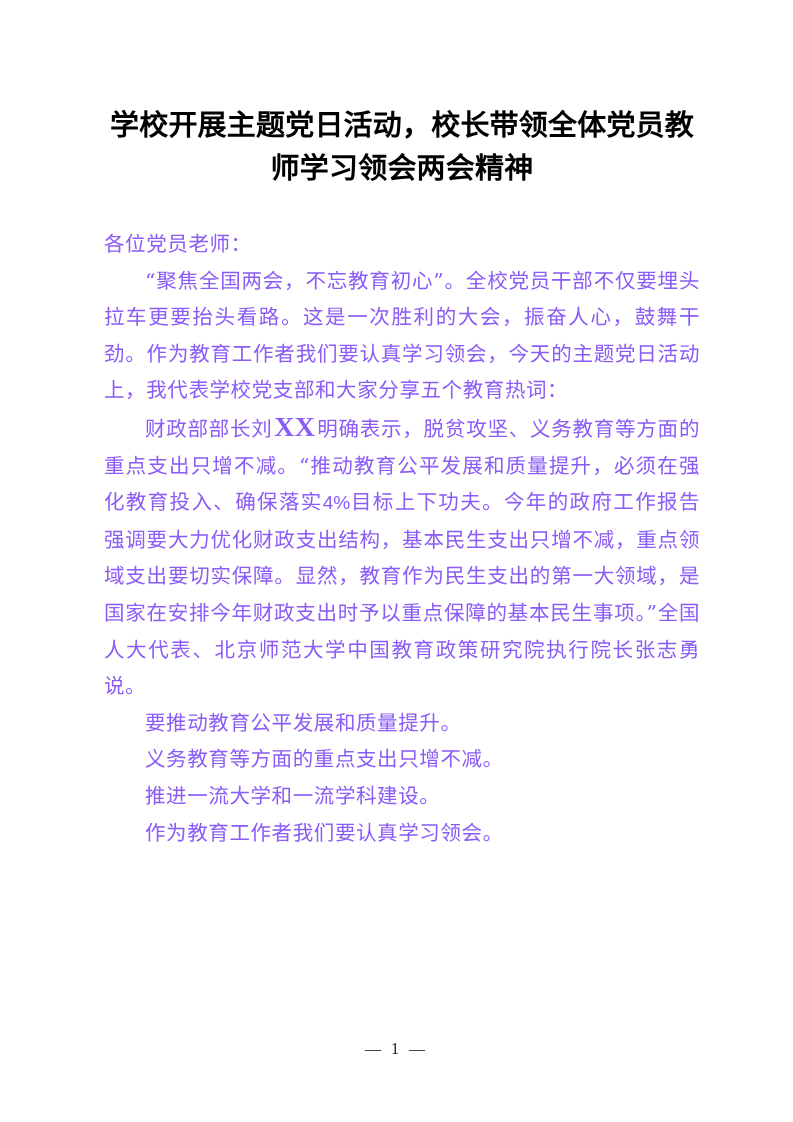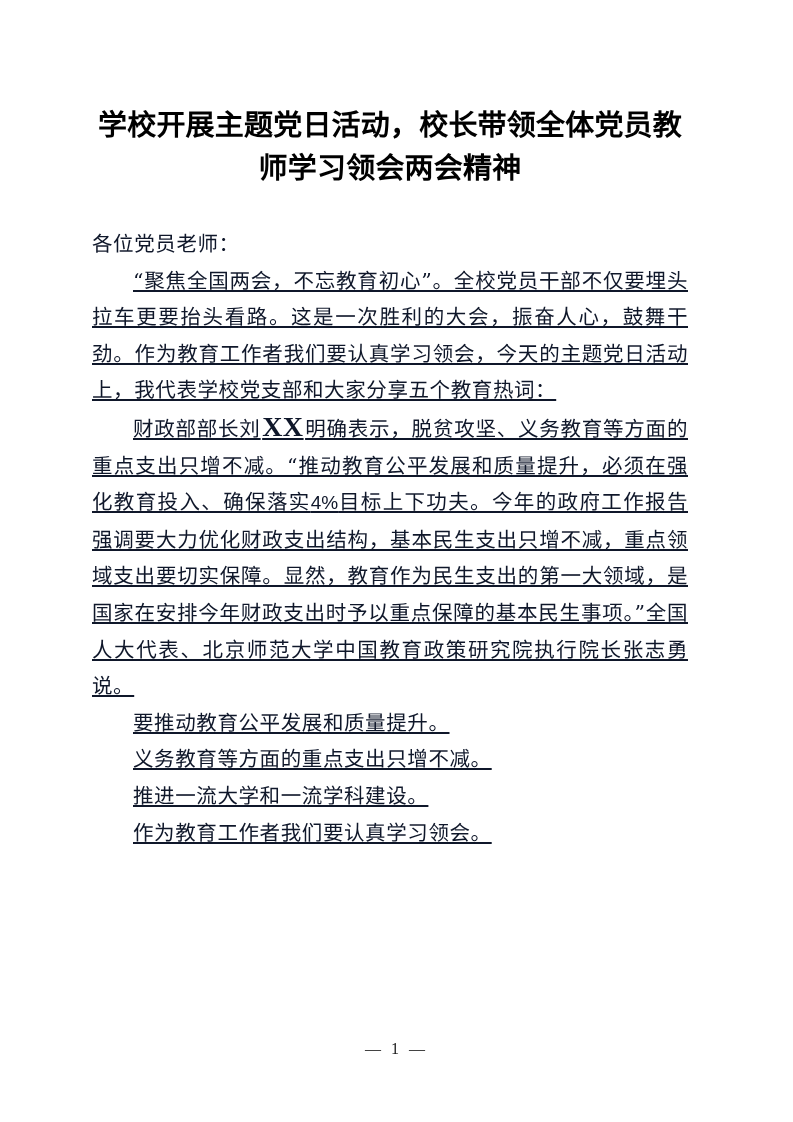--- a/index.html
+++ b/index.html
@@ -16,21 +16,21 @@
     position: relative;
     width: 793px;
     height: 1122px;
     background: #ffffff;
     overflow: hidden;
     box-sizing: border-box;
   }
 
   .page-inner {
     position: absolute;
-    left: 92px;
+    left: 104px;
     top: 0;
     width: 596px;
   }
 
   
   .doc-title {
     margin: 0;
     padding-top: 104px;
     font-family: "DejaVu Sans", "Liberation Sans", sans-serif;
     font-weight: 700;
@@ -45,31 +45,30 @@
   
   .body-block {
     margin-top: 36px;
   }
 
   p.para {
     margin: 0;
     font-family: "DejaVu Serif", "Liberation Serif", serif;
     font-size: 20.5px;
     line-height: 36.6px;
-    color: #0f172a;
+    color: #8b5cf6;
     text-align: justify;
     text-justify: inter-ideograph;
     letter-spacing: 0.6px;
     word-break: break-all;
     -webkit-font-smoothing: antialiased;
   }
 
   p.indent {
     text-indent: 41px;
-    text-decoration: underline;
   }
 
   p.noindent {
     text-indent: 0;
   }
 
   
   .latin {
     font-family: "Liberation Sans", "DejaVu Sans", sans-serif;
     font-size: 19px;

